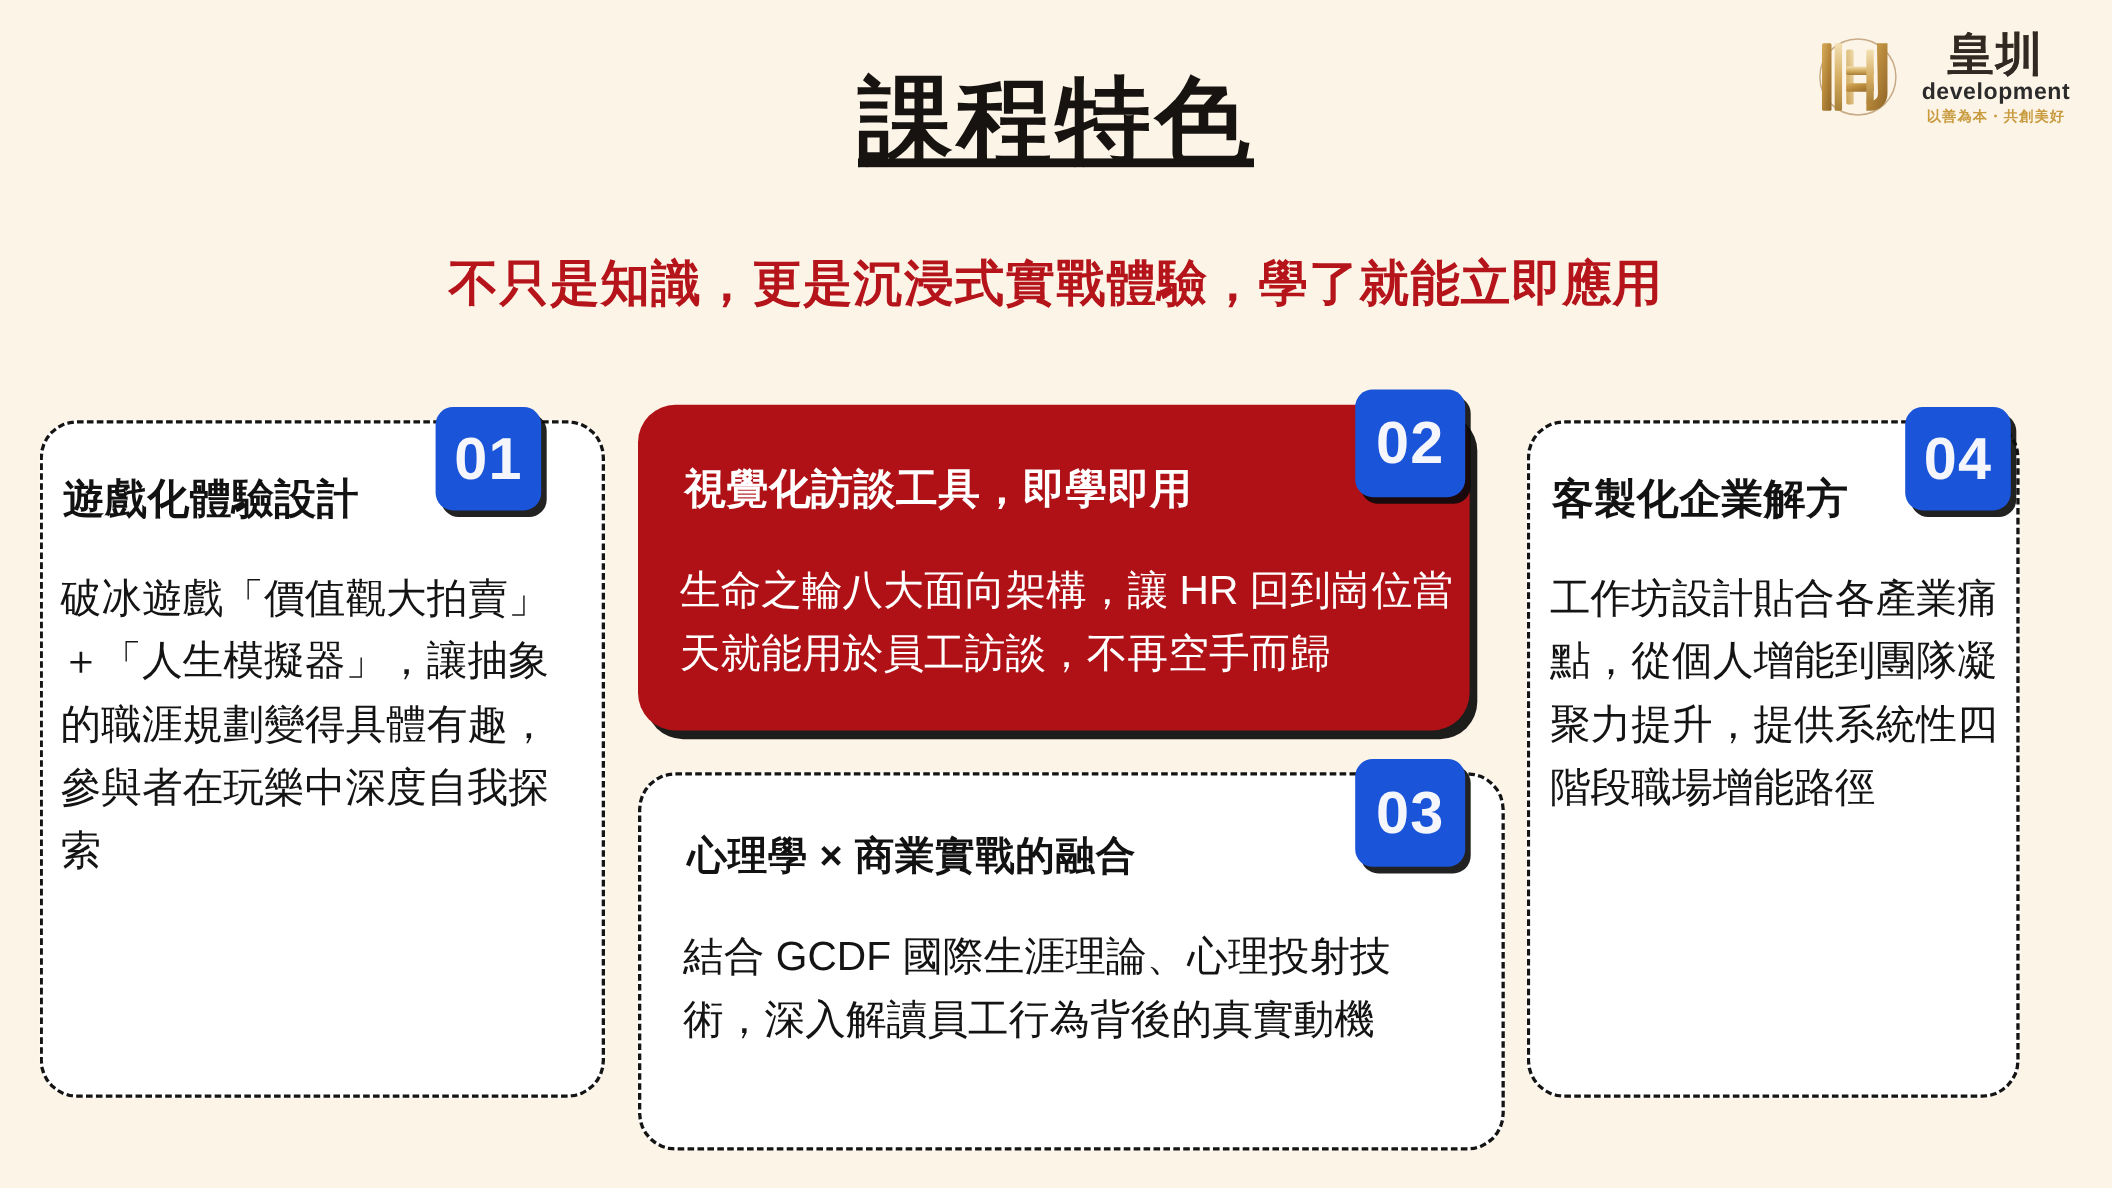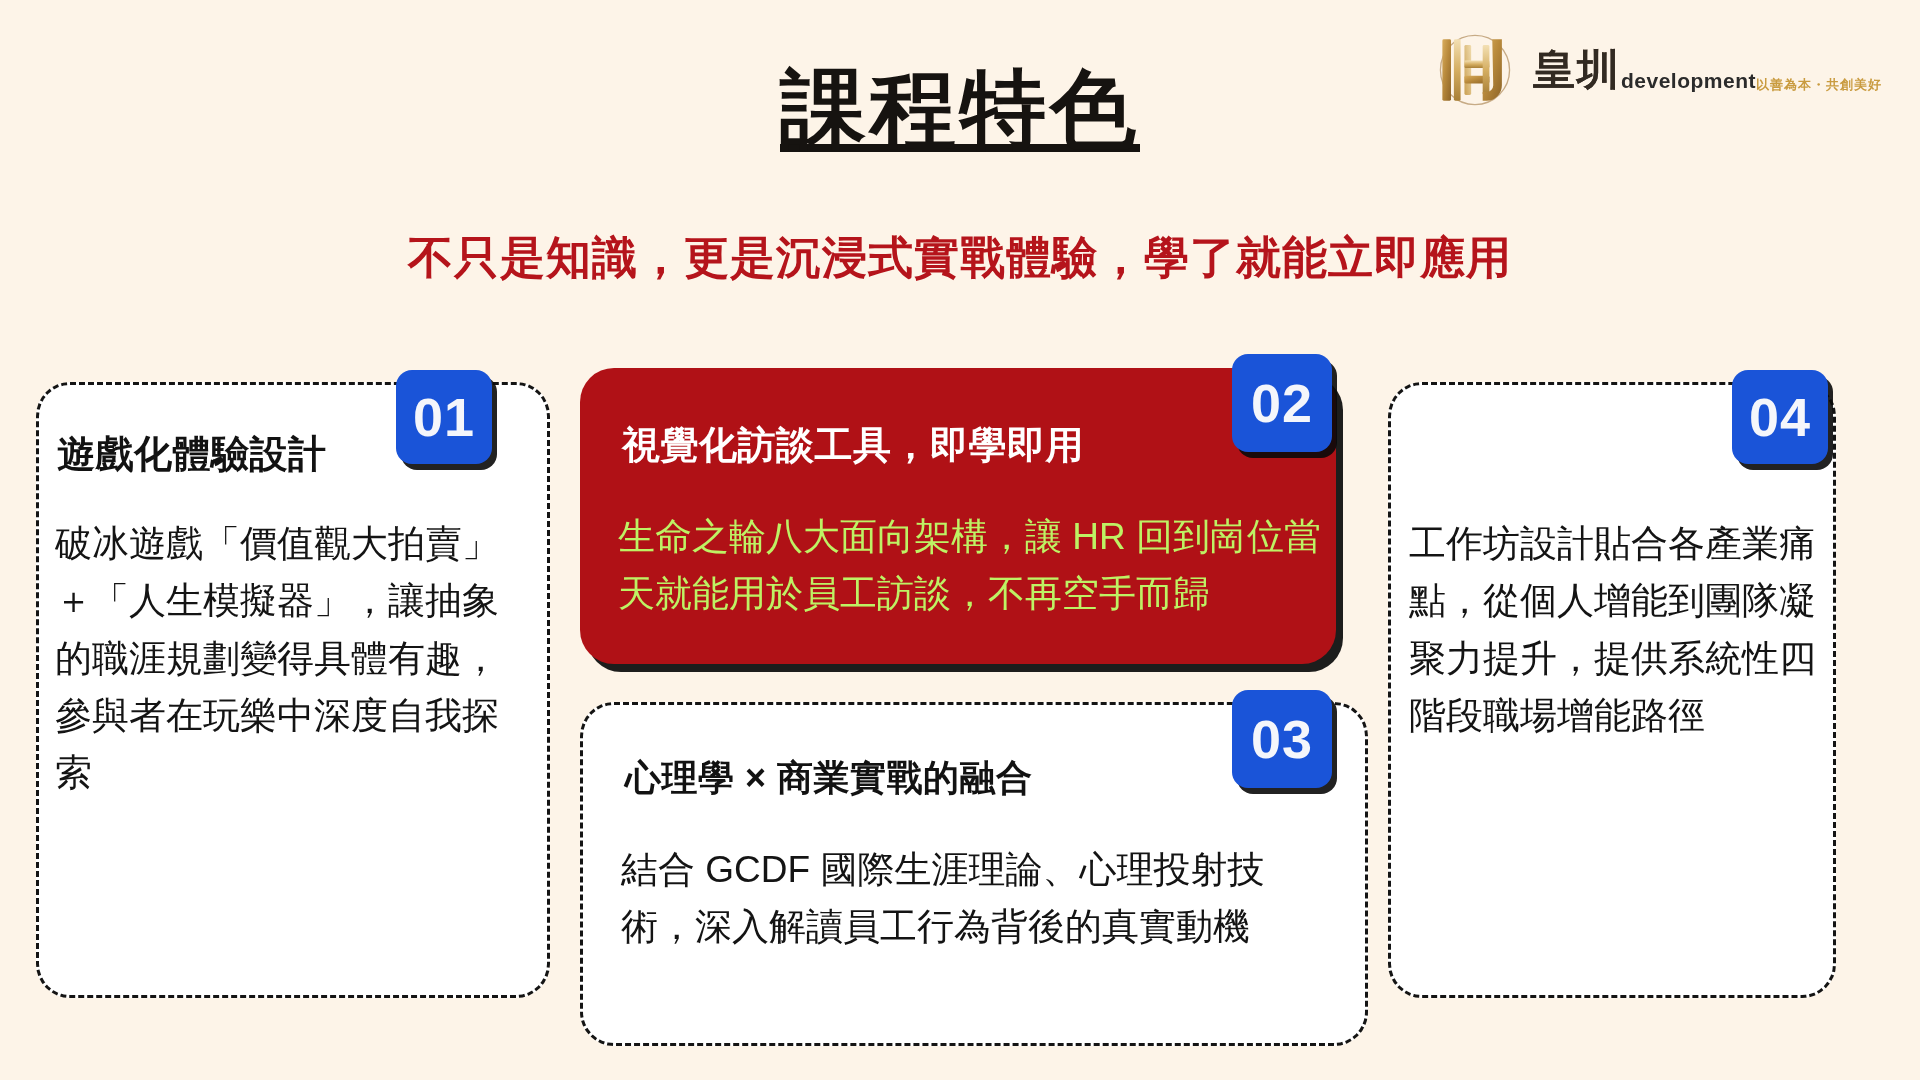--- a/index.html
+++ b/index.html
@@ -19,21 +19,21 @@
   
   #logo {
     position: absolute;
     top: 22px;
     right: 38px;
     display: flex;
     align-items: center;
     gap: 10px;
   }
   #logo-mark { width: 96px; height: 96px; display: block; }
-  #logo-text { display: flex; flex-direction: row; align-items: flex-end; line-height: 1; }
+  #logo-text { display: flex; flex-direction: column; align-items: center; line-height: 1; }
   #logo-cn {
     font-size: 42px;
     font-weight: 700;
     letter-spacing: 2px;
     background: linear-gradient(180deg,#5b4632 0%, #3a2f26 55%, #221b16 100%);
     -webkit-background-clip: text;
     background-clip: text;
     color: #322a22;
   }
   #logo-en {
@@ -97,21 +97,21 @@
     letter-spacing: 0.5px;
     line-height: 1.15;
   }
   .card-body {
     line-height: 1.55;
     font-weight: 400;
   }
   .card.outline .card-title { color: #121212; }
   .card.outline .card-body  { color: #141414; }
   .card.filled  .card-title { color: #ffffff; }
-  .card.filled  .card-body  { color: #bef264; }
+  .card.filled  .card-body  { color: #ffffff; }
 
   
   .badge {
     position: absolute;
     background: #1a54d8;
     border-radius: 16px;
     color: #f4f6fb;
     font-weight: 900;
     display: flex;
     align-items: center;
@@ -196,15 +196,16 @@
 </div>
 <div class="badge" id="badge-2">02</div>
 
 <div class="card outline" id="card-3">
   <div class="card-title">心理學 × 商業實戰的融合</div>
   <div class="card-body">結合 GCDF 國際生涯理論、心理投射技術，深入解讀員工行為背後的真實動機</div>
 </div>
 <div class="badge" id="badge-3">03</div>
 
 <div class="card outline" id="card-4">
+  <div class="card-title">客製化企業解方</div>
   <div class="card-body">工作坊設計貼合各產業痛點，從個人增能到團隊凝聚力提升，提供系統性四階段職場增能路徑</div>
 </div>
 <div class="badge" id="badge-4">04</div>
 
 </body></html>

